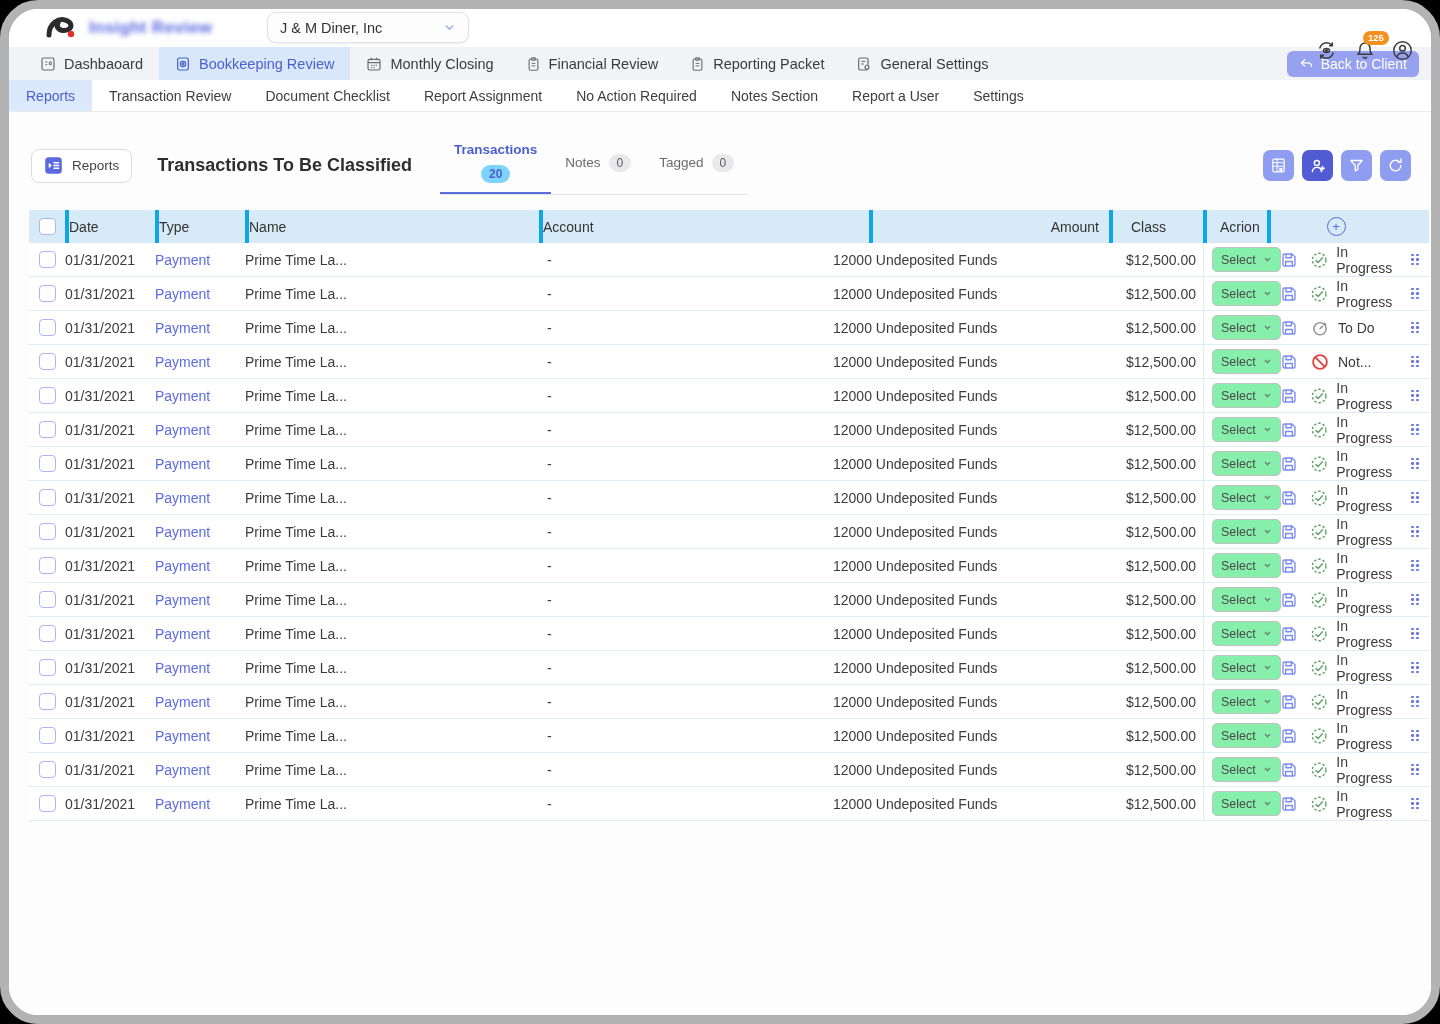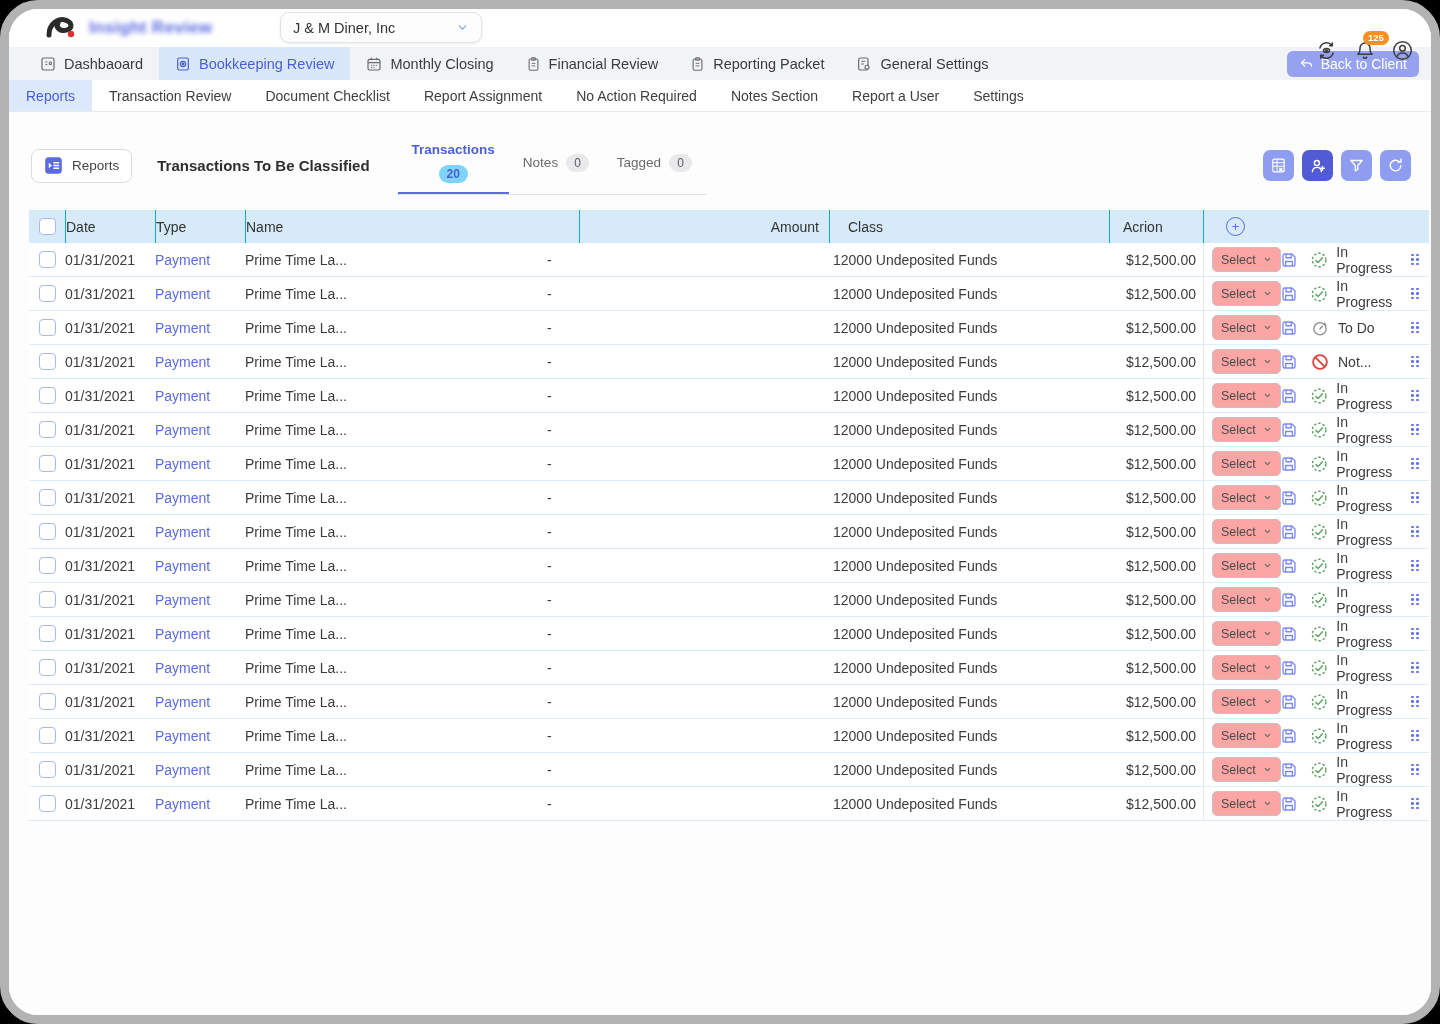--- a/index.html
+++ b/index.html
@@ -7,21 +7,21 @@
   .window {
     position:absolute; inset:0;
     border:9px solid #b3b3b3; border-radius:38px;
     background:#fff; overflow:hidden;
   }
   
   .topbar { height:38px; background:#fff; display:flex; align-items:center; padding:0 18px 0 36px; position:relative; }
   .logo-wrap { display:flex; align-items:center; gap:10px; }
   .app-name { color:var(--accent-indigo,#5b6be0); font-weight:bold; font-size:17px; filter:blur(2.6px); letter-spacing:.3px; }
   .client-select {
-    position:absolute; left:271px; top:3px; width:202px; height:31px;
+    position:absolute; left:258px; top:3px; width:202px; height:31px;
     background:#fdfdfd; border:1px solid #e3e3e3; border-radius:9px;
     box-shadow:0 1px 3px rgba(0,0,0,.08);
     display:flex; align-items:center; justify-content:space-between; padding:0 12px;
     font-size:14.5px; color:#333;
   }
   .top-icons { margin-left:auto; display:flex; align-items:center; gap:16px; }
   .top-icon { position:relative; width:22px; height:22px; display:flex; align-items:center; justify-content:flex-end; color:#3c3c3c; cursor:pointer;margin-top:44px; }
   .badge {
     position:absolute; top:-8px; left:10px; background:var(--badge-orange,#f59021); color:#fff;
     font-size:9.5px; font-weight:bold; border-radius:9px; padding:2px 5px; line-height:1;
@@ -43,55 +43,55 @@
   .subnav-item { display:flex; align-items:center; padding:0 17px; font-size:14px; color:#3e3e3e; cursor:pointer; }
   .subnav-item.active { background:#dce9fc; color:#4a5fd0; }
   
   .content { background:#fdfdfe; height:calc(100% - 103px); }
   .toolbar { display:flex; align-items:center; padding:24px 20px 0 22px; }
   .reports-btn {
     display:flex; align-items:center; gap:9px; background:#fff; border:1px solid #dcdcdc;
     border-radius:8px; height:34px; padding:0 12px; font-size:13.5px; color:#444;
     font-family:inherit; cursor:pointer;
   }
-  .page-title { margin-left:25px; font-size:15px; font-weight:bold; color:#2e2e2e; }
+  .page-title { margin-left:25px; font-size:18px; font-weight:bold; color:#2e2e2e; }
   .view-tabs { margin-left:28px; display:flex; align-items:stretch; border-bottom:1px solid #e3e3e3; }
   .view-tab { display:flex; align-items:center; gap:8px; padding:6px 14px 9px; font-size:13.5px; color:#6a6a6a; cursor:pointer; border-bottom:2px solid transparent; }
   .view-tab.active { color:#4a5fd0; border-bottom-color:var(--accent-indigo,#5b6be0); font-weight:bold;flex-direction:column; }
   .pill { background:#e9e9eb; color:#5c5c5c; border-radius:10px; padding:2px 8px; font-size:12px; }
   .view-tab.active .pill { background:#7dd3fc; color:#4a5fd0; }
   .toolbar-actions { margin-left:auto; display:flex; gap:8px; }
   .action-btn {
     width:31px; height:31px; border:none; border-radius:7px; background:var(--button-light,#8f9df1);
     color:#fff; display:flex; align-items:center; justify-content:center; cursor:pointer;
   }
   .action-btn.dark { background:var(--button-dark,#515cd4); }
   
   .table { margin:15px 11px 0 20px; width:1400px; }
   .thead, .trow { display:grid; grid-template-columns:36px 90px 90px 294px 290px 280px 94px 64px 134px 28px; align-items:center; }
   .thead { height:33px; background:var(--table-header-bg,#d7eaf8); font-size:14px; color:#333; }
-  .thead > div { height:100%; display:flex; align-items:center; border-left:1px solid #0ea5e9; }
+  .thead > div { height:100%; display:flex; align-items:center; border-left:4px solid #0ea5e9; }
   .thead > div:first-child { border-left:none; justify-content:center; }
   .trow { height:34px; background:#fff; border-bottom:1px solid var(--row-border,#ddedf8); font-size:14px; color:#3c3c3c; }
   .cell { display:flex; align-items:center; height:100%; }
   .c-check { justify-content:center; }
   .c-amount { justify-content:flex-end; padding-right:7px; }
   .h-amount { justify-content:flex-end !important; padding-right:10px;margin-left:40px; }
   .h-class, .c-class { padding-left:18px; }
   .c-class { padding-left:8px; border-left:1px solid #e9e9e9; }
   .h-action, .c-action { padding-left:13px; gap:13px; }
   .c-memo { padding-left:8px; }
   .c-account { padding-left:4px; }
   .c-kebab, .h-plus { justify-content:center; }
   .h-plus { justify-content:center !important; }
   .checkbox { width:17px; height:17px; border:1.6px solid #a9b7f3; border-radius:4px; background:#fff; cursor:pointer; display:inline-block; }
   .type-link { color:var(--accent-indigo,#5b6be0); cursor:pointer; }
   .select {
     display:flex; align-items:center; gap:7px; border:1px solid #c2c2c2; border-radius:5px;
-    height:25px; padding:0 8px; font-size:12.5px; color:#4a4a4a; background:#fca5a5; cursor:pointer;
+    height:25px; padding:0 8px; font-size:12.5px; color:#4a4a4a; background:#86efac; cursor:pointer;
   }
   .status { display:flex; align-items:center; gap:9px; cursor:pointer; }
   .status svg { display:none; }
   .status.status-in_progress .icon-in-progress { display:block; }
   .status.status-to_do .icon-to-do { display:block; }
   .status.status-not_allowed .icon-not-allowed { display:block; }
   .kebab { display:grid; grid-template-columns:repeat(2,3px); gap:2px; cursor:pointer; }
   .kebab i { width:2.6px; height:2.6px; border-radius:50%; background:#6272e8; }
   .save-icon { cursor:pointer; display:flex; }
   .plus-circle { width:19px; height:19px; border:1.4px solid var(--accent-indigo,#5b6be0); border-radius:50%; color:var(--accent-indigo,#5b6be0); display:flex; align-items:center; justify-content:center; font-size:13px; cursor:pointer; }
@@ -284,20 +284,21 @@
     </div>
 
     <div class="table">
       <div class="thead">
         <div>
             <span class="checkbox"></span>
           </div>
         <div>Date</div>
         <div>Type</div>
         <div>Name</div>
+        <div>Account</div>
         <div class="h-amount">Amount</div>
         <div class="h-class">Class</div>
         <div class="h-action">Acrion</div>
         <div class="h-plus">
             <span class="plus-circle">+</span>
           </div>
       </div>
       <div>
   <div class="trow">
     <div class="cell c-check">

